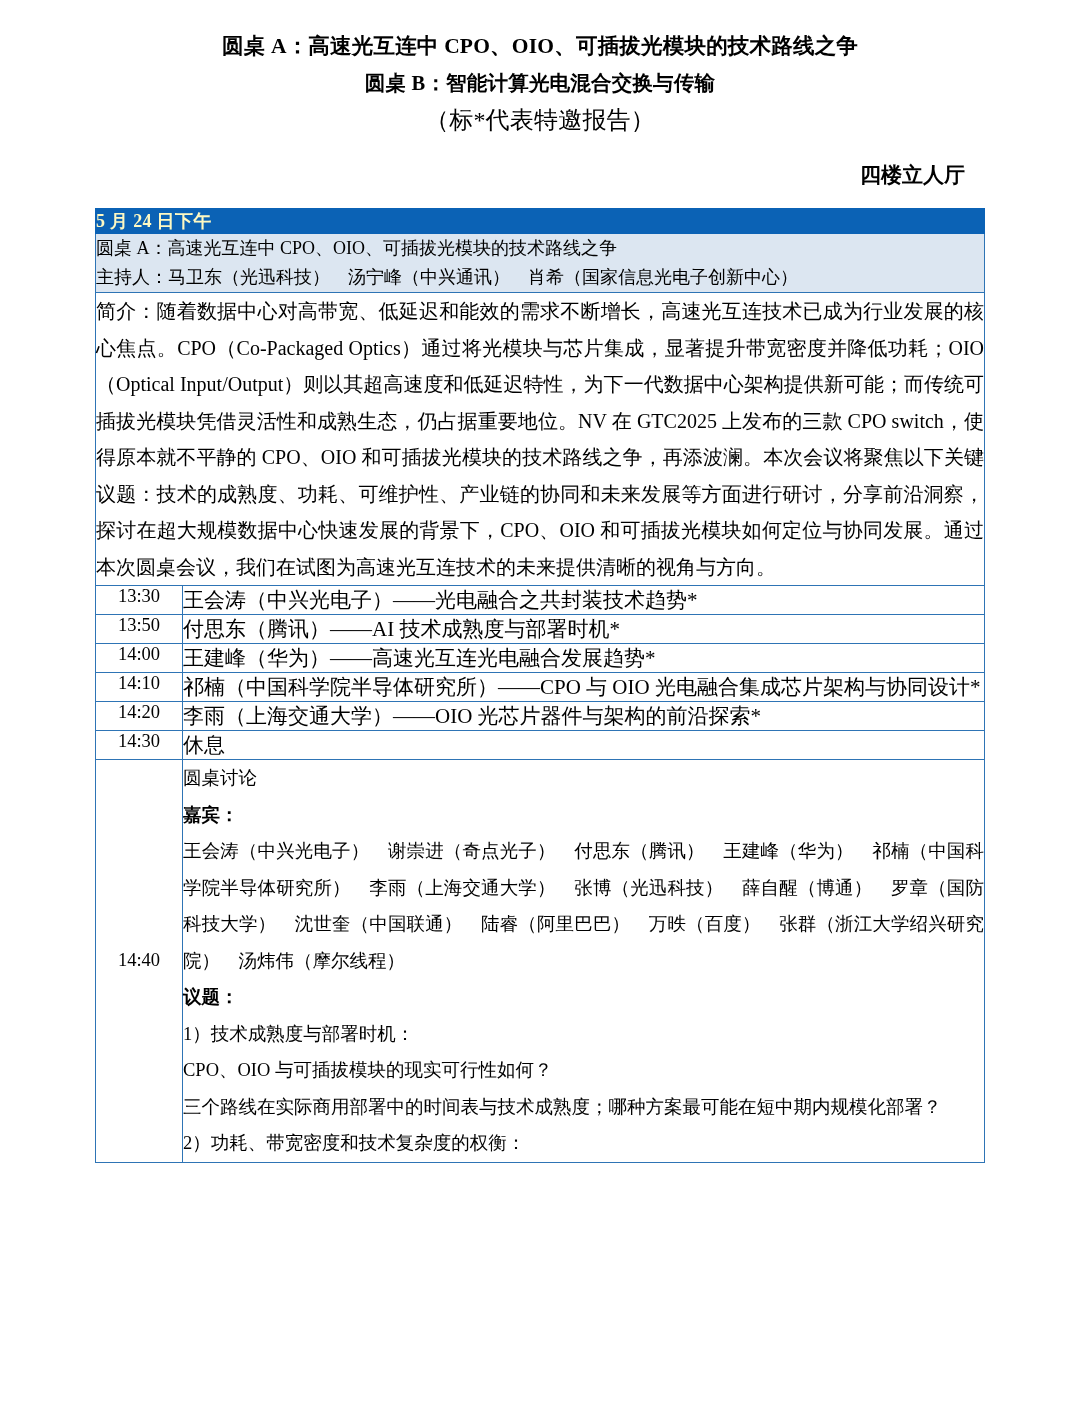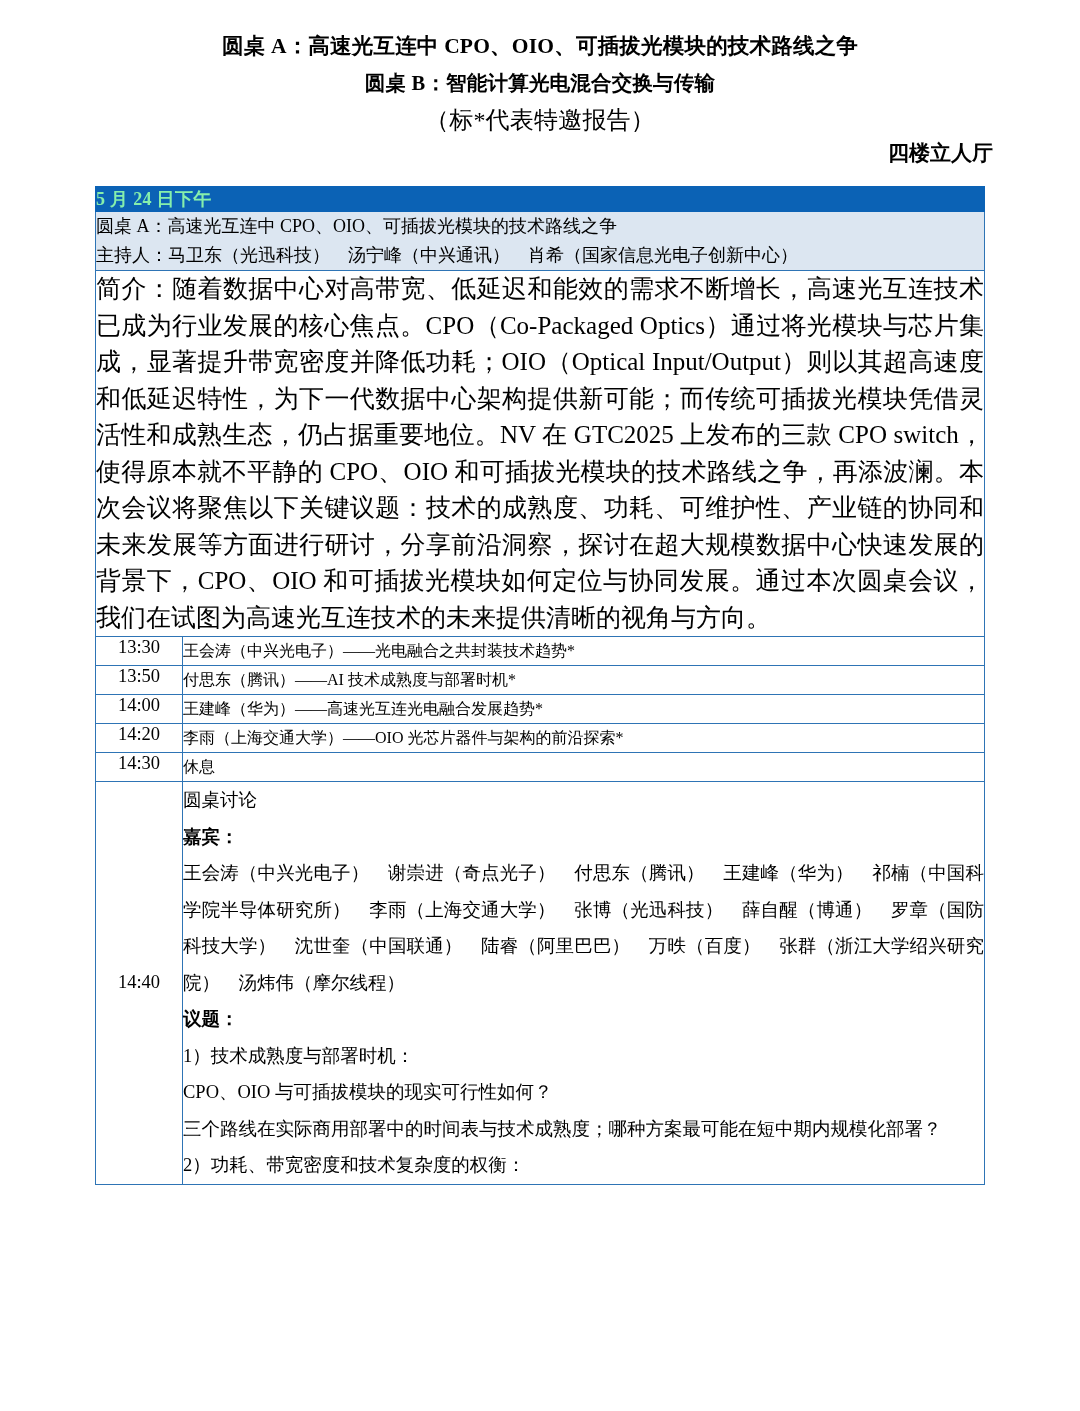--- a/index.html
+++ b/index.html
@@ -37,21 +37,22 @@
   .title-line.sub {
     font-size: 20.5px;
   }
   .title-line.note {
     font-size: 24px;
     font-weight: normal;
   }
 
   
   .venue-row {
-    padding-right: 87px;
+    margin-top: 22px;
+    padding-right: 115px;
     text-align: right;
   }
   .venue {
     font-size: 21px;
     font-weight: bold;
   }
 
   
   .agenda-table {
     margin: 19px auto 0 auto;
@@ -61,21 +62,21 @@
   }
   .agenda-table td {
     border: 1.5px solid #2E74B5;
     padding: 0;
     vertical-align: top;
   }
   .col-time { width: 87px; }
 
   .hdr-cell {
     background: #0B62B5;
-    color: #86efac;
+    color: #fef9c3;
     font-size: 18px;
     font-weight: bold;
     padding: 10px 14px 11px 14px;
     border-color: #0B62B5 !important;
     letter-spacing: 0.3px;
   }
 
   .info-cell {
     background: #DCE6F1;
     padding: 8px 12px 9px 12px;
@@ -83,38 +84,38 @@
   .info-line {
     font-size: 18px;
     line-height: 29px;
     white-space: nowrap;
   }
 
   .intro-cell {
     padding: 9px 14px 11px 14px;
   }
   .intro-text {
-    font-size: 25px;
+    font-size: 20px;
     line-height: 36.5px;
     text-align: justify;
     text-justify: inter-ideograph;
     text-align-last: left;
   }
 
   .time-cell {
     text-align: center;
     font-size: 18.5px;
     padding: 13px 0 13px 0;
     vertical-align: middle;
   }
   .time-cell.tall {
     vertical-align: middle;
   }
   .sess-cell {
-    font-size: 16px;
+    font-size: 21px;
     padding: 13px 0 13px 14px;
     line-height: 28px;
   }
 
   
   .rt-cell {
     padding: 12px 14px 10px 14px;
     font-size: 18.5px;
     line-height: 36.5px;
   }
@@ -168,20 +169,24 @@
         <td class="time-cell">13:30</td>
         <td class="sess-cell">王会涛（中兴光电子）——光电融合之共封装技术趋势*</td>
       </tr>
       <tr>
         <td class="time-cell">13:50</td>
         <td class="sess-cell">付思东（腾讯）——AI 技术成熟度与部署时机*</td>
       </tr>
       <tr>
         <td class="time-cell">14:00</td>
         <td class="sess-cell">王建峰（华为）——高速光互连光电融合发展趋势*</td>
+      </tr>
+      <tr>
+        <td class="time-cell">14:10</td>
+        <td class="sess-cell">祁楠（中国科学院半导体研究所）——CPO 与 OIO 光电融合集成芯片架构与协同设计*</td>
       </tr>
       <tr>
         <td class="time-cell">14:20</td>
         <td class="sess-cell">李雨（上海交通大学）——OIO 光芯片器件与架构的前沿探索*</td>
       </tr>
       <tr>
         <td class="time-cell">14:30</td>
         <td class="sess-cell">休息</td>
       </tr>
 

